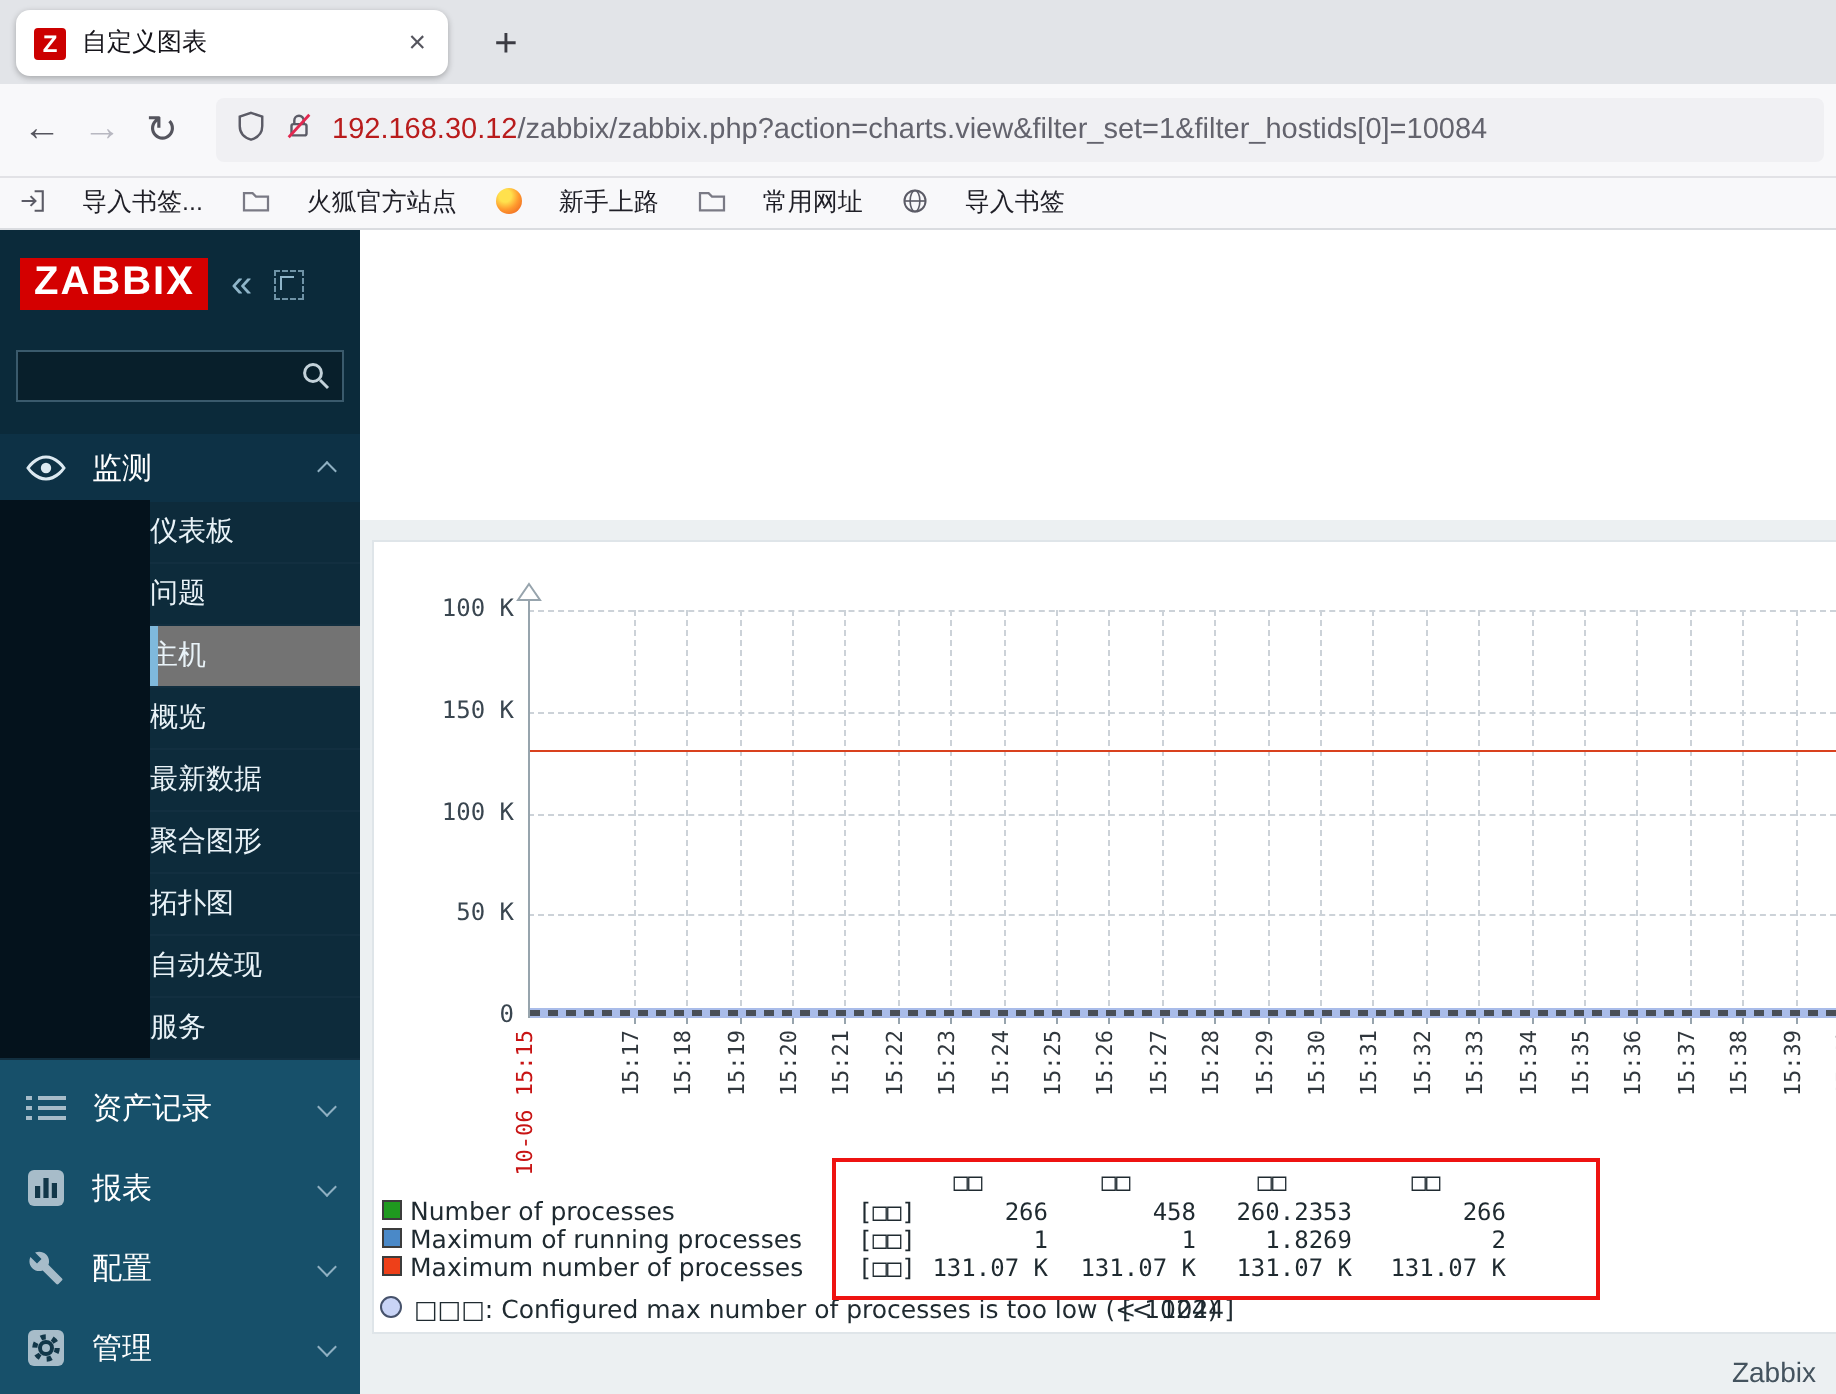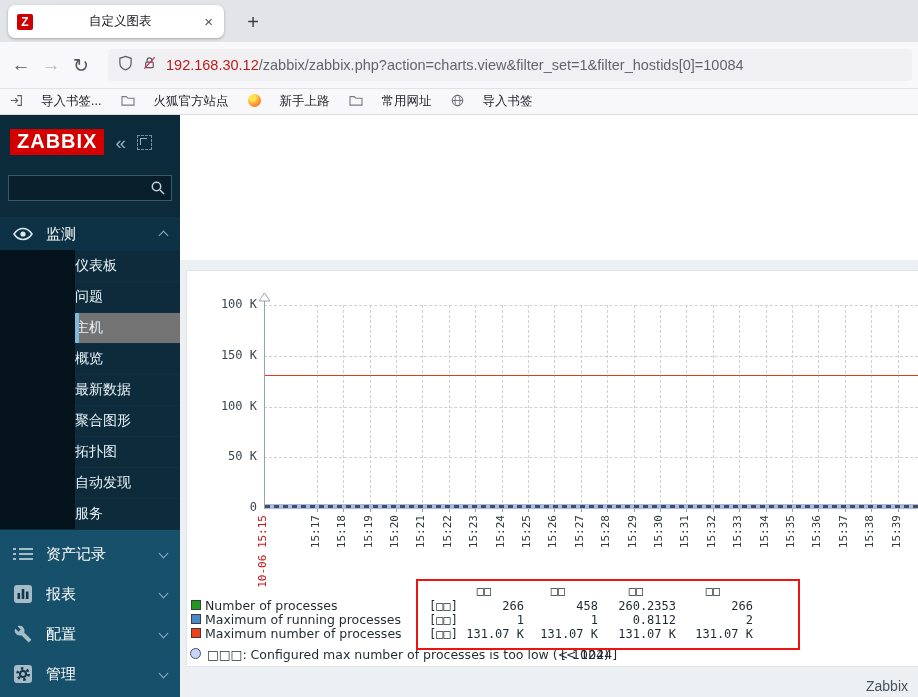--- a/index.html
+++ b/index.html
@@ -1,21 +1,21 @@
 <!DOCTYPE html>
 <html><head>
 <meta charset="utf-8">
 <style>
   html,body{margin:0;padding:0;}
   body{width:918px;height:697px;overflow:hidden;font-family:"Liberation Sans","DejaVu Sans",sans-serif;background:#ecf0f2;}
   
   .tab-bar{height:42px;background:#e2e4e8;display:flex;align-items:flex-end;}
   .tab{margin:5px 0 4px 8px;width:216px;height:33px;background:#fff;border-radius:7px;box-shadow:0 1px 3px rgba(0,0,0,.28);display:flex;align-items:center;padding:0 9px;gap:8px;box-sizing:border-box;}
   .tab-favicon{width:16px;height:16px;background:#cc0000;color:#fff;font-weight:bold;font-size:12px;display:flex;align-items:center;justify-content:center;border-radius:2px;flex:none;}
-  .tab-title{flex:1;font-size:12.5px;color:#15141a;white-space:nowrap;overflow:hidden;margin-left:48px;}
+  .tab-title{flex:1;font-size:12.5px;color:#15141a;white-space:nowrap;overflow:hidden;}
   .tab-close{color:#55555e;font-size:15px;padding:0 2px;}
   .new-tab{width:30px;height:30px;margin:0 0 5px 14px;display:flex;align-items:center;justify-content:center;font-size:20px;color:#3b3b43;}
   .nav-bar{height:46px;background:#f8f8fa;border-bottom:1px solid #e2e2e6;display:flex;align-items:center;padding:0 6px;}
   .nav-btn{width:30px;height:30px;display:flex;align-items:center;justify-content:center;font-size:19px;color:#55555e;flex:none;}
   .nav-btn.disabled{color:#b8b8c1;}
   .url-bar{flex:1;height:32px;background:#f0f0f3;border-radius:4px;display:flex;align-items:center;padding:0 10px;gap:9px;margin-left:12px;overflow:hidden;}
   .url-text{font-size:14.5px;white-space:nowrap;}
   .url-host{color:#b91c1c;}
   .url-path{color:#63636d;}
   .bookmarks-bar{height:25px;background:#f8f8fa;border-bottom:1px solid #dadce0;display:flex;align-items:center;padding:0 10px;gap:20px;}
@@ -347,21 +347,21 @@
           <span class="legend-bracket" style="top: 328px;">[□□]</span>
           <span class="legend-val" style="left: 257px; top: 328px;">266</span>
           <span class="legend-val" style="left: 331px; top: 328px;">458</span>
           <span class="legend-val" style="left: 409px; top: 328px;">260.2353</span>
           <span class="legend-val" style="left: 486px; top: 328px;">266</span>
           <span class="legend-square" style="left: 4px; top: 343px; background: rgb(74, 137, 200);"></span>
           <span class="legend-name" style="top: 341px;">Maximum of running processes</span>
           <span class="legend-bracket" style="top: 342px;">[□□]</span>
           <span class="legend-val" style="left: 257px; top: 342px;">1</span>
           <span class="legend-val" style="left: 331px; top: 342px;">1</span>
-          <span class="legend-val" style="left: 409px; top: 342px;">0.8112</span>
+          <span class="legend-val" style="left: 409px; top: 342px;">1.8269</span>
           <span class="legend-val" style="left: 486px; top: 342px;">2</span>
           <span class="legend-square" style="left: 4px; top: 357px; background: rgb(238, 64, 25);"></span>
           <span class="legend-name" style="top: 355px;">Maximum number of processes</span>
           <span class="legend-bracket" style="top: 356px;">[□□]</span>
           <span class="legend-val" style="left: 257px; top: 356px;">131.07 K</span>
           <span class="legend-val" style="left: 331px; top: 356px;">131.07 K</span>
           <span class="legend-val" style="left: 409px; top: 356px;">131.07 K</span>
           <span class="legend-val" style="left: 486px; top: 356px;">131.07 K</span>
         </div>
       <div class="red-box"></div>

